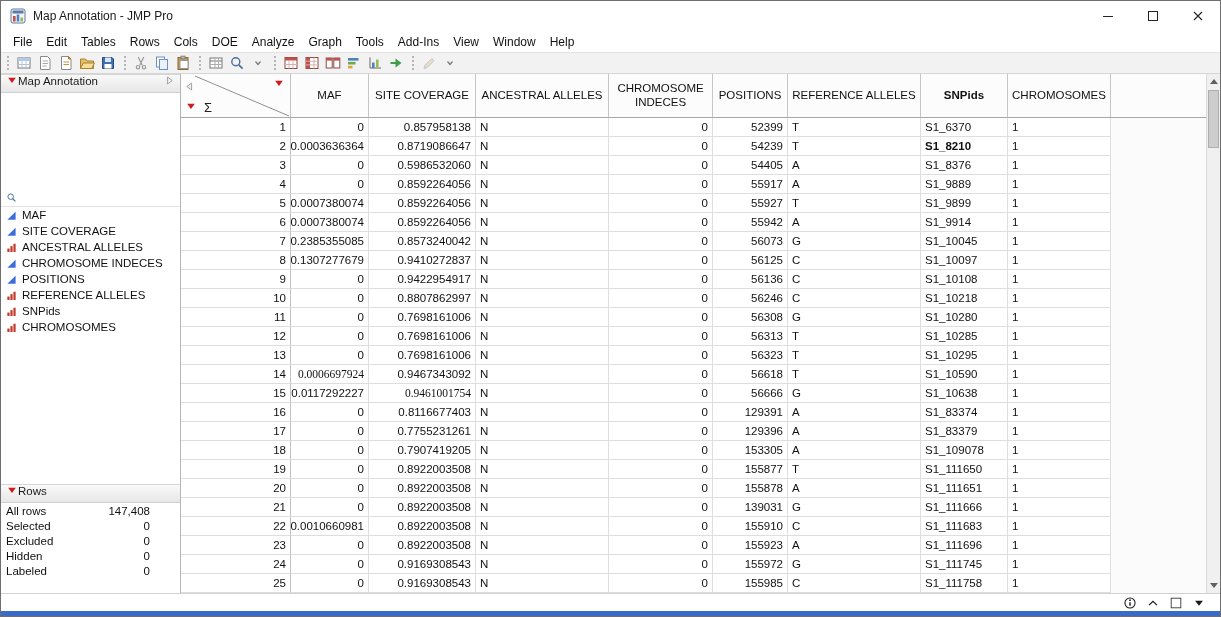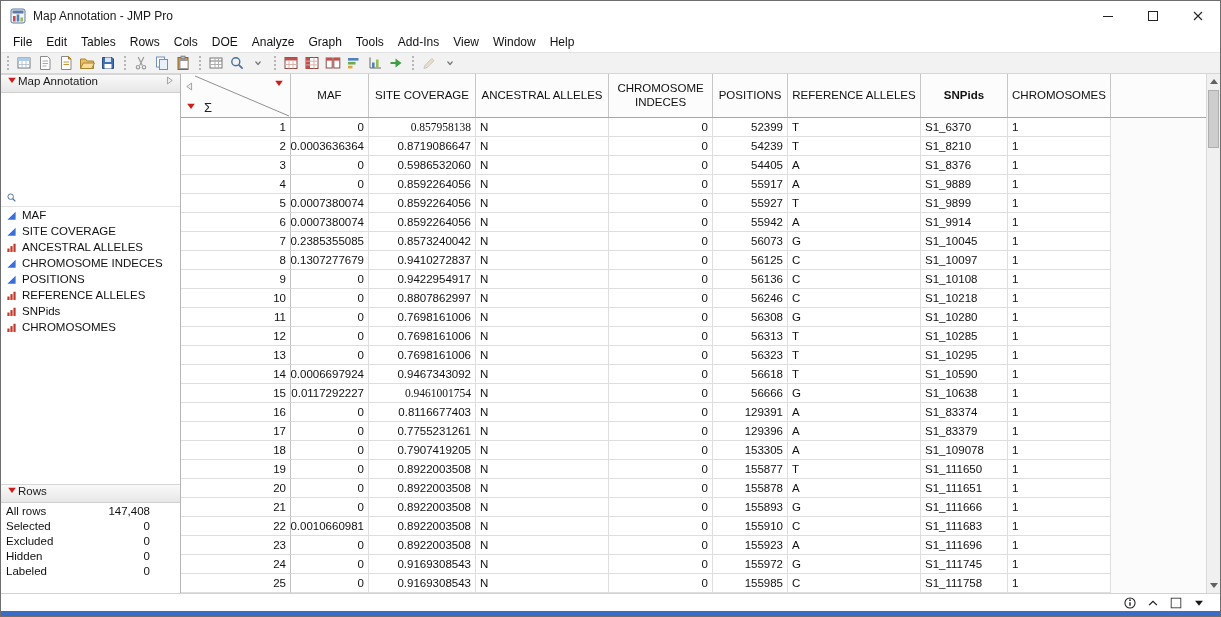--- a/index.html
+++ b/index.html
@@ -477,38 +477,38 @@
             <div class="hcell" style="width: 75px;">POSITIONS</div>
             <div class="hcell" style="width: 133px;">REFERENCE ALLELES</div>
             <div class="hcell" style="width: 87px; font-weight: bold;">SNPids</div>
             <div class="hcell" style="width: 103px;">CHROMOSOMES</div>
             <div class="hfiller"></div>
           </div>
         <div id="grid-body">
             <div class="grid-row">
               <div class="cell rownum">1</div>
               <div class="cell num" style="width: 78px;">0</div>
-              <div class="cell num" style="width: 107px; font-family: Liberation Serif, serif;">0.857958138</div>
+              <div class="cell num" style="width: 107px;">0.857958138</div>
               <div class="cell txt" style="width: 133px;">N</div>
               <div class="cell num" style="width: 104px;">0</div>
               <div class="cell num" style="width: 75px;">52399</div>
               <div class="cell txt" style="width: 133px;">T</div>
               <div class="cell txt" style="width: 87px;">S1_6370</div>
               <div class="cell txt" style="width: 103px;">1</div>
               <div class="cell filler"></div>
             </div>
             <div class="grid-row">
               <div class="cell rownum">2</div>
               <div class="cell num" style="width: 78px;">0.0003636364</div>
               <div class="cell num" style="width: 107px;">0.8719086647</div>
               <div class="cell txt" style="width: 133px;">N</div>
               <div class="cell num" style="width: 104px;">0</div>
               <div class="cell num" style="width: 75px;">54239</div>
               <div class="cell txt" style="width: 133px;">T</div>
-              <div class="cell txt" style="width: 87px;">S1_8210</div>
+              <div class="cell txt" style="width: 87px; font-weight: bold;">S1_8210</div>
               <div class="cell txt" style="width: 103px;">1</div>
               <div class="cell filler"></div>
             </div>
             <div class="grid-row">
               <div class="cell rownum">3</div>
               <div class="cell num" style="width: 78px;">0</div>
               <div class="cell num" style="width: 107px;">0.5986532060</div>
               <div class="cell txt" style="width: 133px;">N</div>
               <div class="cell num" style="width: 104px;">0</div>
               <div class="cell num" style="width: 75px;">54405</div>
@@ -632,21 +632,21 @@
               <div class="cell txt" style="width: 133px;">N</div>
               <div class="cell num" style="width: 104px;">0</div>
               <div class="cell num" style="width: 75px;">56323</div>
               <div class="cell txt" style="width: 133px;">T</div>
               <div class="cell txt" style="width: 87px;">S1_10295</div>
               <div class="cell txt" style="width: 103px;">1</div>
               <div class="cell filler"></div>
             </div>
             <div class="grid-row">
               <div class="cell rownum">14</div>
-              <div class="cell num" style="width: 78px;">0.0006697924</div>
+              <div class="cell num" style="width: 78px; font-family: Liberation Serif, serif;">0.0006697924</div>
               <div class="cell num" style="width: 107px;">0.9467343092</div>
               <div class="cell txt" style="width: 133px;">N</div>
               <div class="cell num" style="width: 104px;">0</div>
               <div class="cell num" style="width: 75px;">56618</div>
               <div class="cell txt" style="width: 133px;">T</div>
               <div class="cell txt" style="width: 87px;">S1_10590</div>
               <div class="cell txt" style="width: 103px;">1</div>
               <div class="cell filler"></div>
             </div>
             <div class="grid-row">
@@ -720,21 +720,21 @@
               <div class="cell txt" style="width: 87px;">S1_111651</div>
               <div class="cell txt" style="width: 103px;">1</div>
               <div class="cell filler"></div>
             </div>
             <div class="grid-row">
               <div class="cell rownum">21</div>
               <div class="cell num" style="width: 78px;">0</div>
               <div class="cell num" style="width: 107px;">0.8922003508</div>
               <div class="cell txt" style="width: 133px;">N</div>
               <div class="cell num" style="width: 104px;">0</div>
-              <div class="cell num" style="width: 75px;">155893</div>
+              <div class="cell num" style="width: 75px;">139031</div>
               <div class="cell txt" style="width: 133px;">G</div>
               <div class="cell txt" style="width: 87px;">S1_111666</div>
               <div class="cell txt" style="width: 103px;">1</div>
               <div class="cell filler"></div>
             </div>
             <div class="grid-row">
               <div class="cell rownum">22</div>
               <div class="cell num" style="width: 78px;">0.0010660981</div>
               <div class="cell num" style="width: 107px;">0.8922003508</div>
               <div class="cell txt" style="width: 133px;">N</div>

